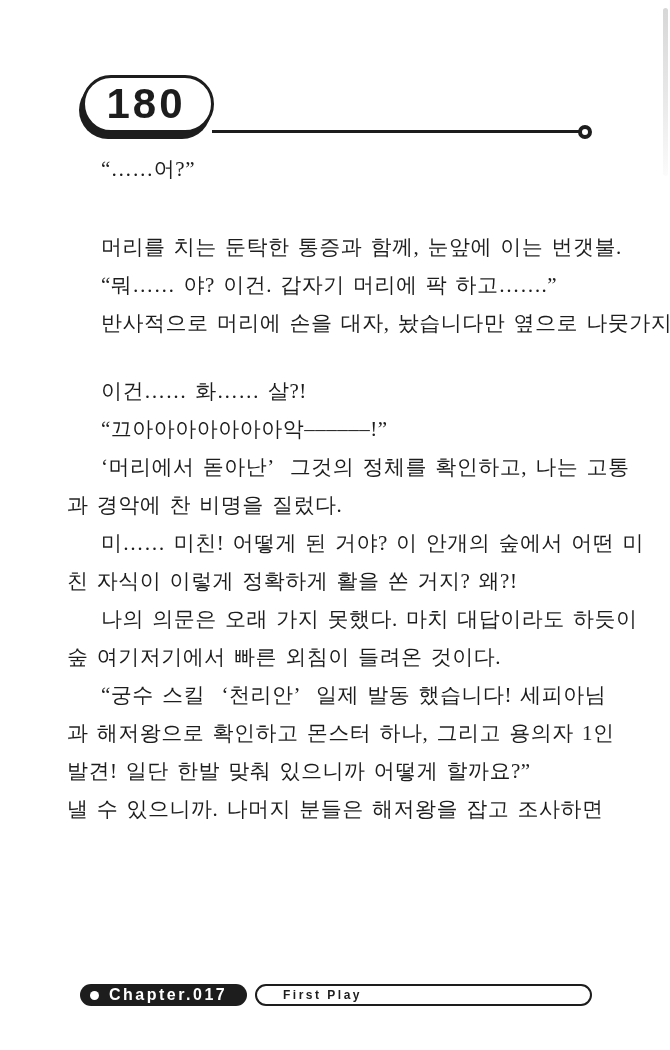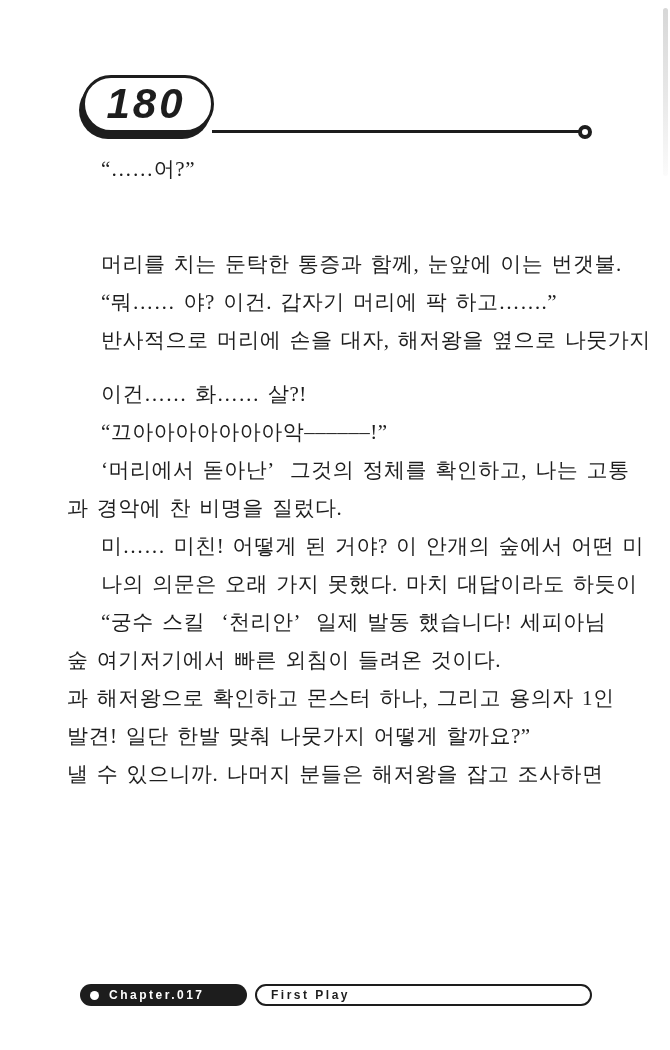--- a/index.html
+++ b/index.html
@@ -22,21 +22,21 @@
   .page-badge{
     position:absolute;left:82px;top:75px;width:132px;height:58px;
     background:var(--paper);
     border:3.5px solid var(--ink);
     border-radius:30px;
     box-shadow:-3px 6px 0 0 var(--ink);
     display:flex;align-items:center;justify-content:center;
   }
   .page-badge .num{
     font-family:"Liberation Sans","DejaVu Sans",sans-serif;
-    font-style:italic;font-weight:bold;
+    font-weight:bold;
     font-size:42px;letter-spacing:3px;line-height:1;
     padding-right:4px;
   }
   .header-rule{
     position:absolute;left:212px;top:130px;width:368px;height:3px;
     background:var(--ink);
   }
   .header-ring{
     position:absolute;left:578px;top:125px;width:14px;height:14px;
     border:4px solid var(--ink);border-radius:50%;
@@ -48,22 +48,22 @@
     position:absolute;left:663px;top:8px;width:5px;height:168px;
     background:linear-gradient(to bottom,#d7d7d7 0%,#e9e9e9 55%,#fbfbfb 100%);
     border-radius:3px;
   }
 
   
   .body-text{
     position:absolute;left:67px;top:150px;width:552px;
   }
   .block{margin:0;}
-  .block.b1{margin-top:57px;font-family:Liberation Serif, serif;}
-  .block.b2{margin-top:16px;}
+  .block.b1{margin-top:40px;font-family:Liberation Serif, serif;}
+  .block.b2{margin-top:30px;}
   .ln{
     height:38px;line-height:38px;
     font-size:21px;
     letter-spacing:0.5px;
     word-spacing:2.5px;
     white-space:pre;
     color:var(--ink);
   }
   .ln.in{padding-left:34px;}
 
@@ -75,29 +75,29 @@
     padding-left:10px;
   }
   .footer-chapter .dot{
     width:9px;height:9px;border-radius:50%;
     background:var(--paper);
     flex:0 0 auto;
   }
   .footer-chapter .txt{
     color:var(--paper);
     font-family:"Liberation Sans","DejaVu Sans",sans-serif;
-    font-size:12px;font-weight:bold;letter-spacing:2.5px;
+    font-size:16px;font-weight:bold;letter-spacing:2.5px;
     margin-left:10px;line-height:1;text-align:right;
   }
   .footer-title{
     position:absolute;left:255px;top:984px;width:337px;height:22px;
     background:var(--paper);
     border:2px solid var(--ink);border-radius:11px;
     display:flex;align-items:center;
-    padding-left:14px;
+    padding-left:26px;
   }
   .footer-title .txt{
     color:var(--ink);
     font-family:"Liberation Sans","DejaVu Sans",sans-serif;
     font-size:12px;font-weight:bold;letter-spacing:2.5px;
     line-height:1;
   }
 </style>
 </head>
 <body>
@@ -114,34 +114,35 @@
 
   <div class="body-text">
 
     <div class="block b0">
       <div class="ln in">“……어?”</div>
     </div>
 
     <div class="block b1">
       <div class="ln in">머리를 치는 둔탁한 통증과 함께, 눈앞에 이는 번갯불.</div>
       <div class="ln in">“뭐…… 야? 이건. 갑자기 머리에 팍 하고…….”</div>
-      <div class="ln in">반사적으로 머리에 손을 대자, 해저왕을 옆으로 나뭇가지</div>
+      <div class="ln in">반사적으로 머리에 손을 대자, 놨습니다만 옆으로 나뭇가지</div>
     </div>
 
     <div class="block b2">
       <div class="ln in">이건…… 화…… 살?!</div>
       <div class="ln in">“끄아아아아아아아악––––––!”</div>
       <div class="ln in">‘머리에서 돋아난’  그것의 정체를 확인하고, 나는 고통</div>
       <div class="ln">과 경악에 찬 비명을 질렀다.</div>
       <div class="ln in">미…… 미친! 어떻게 된 거야? 이 안개의 숲에서 어떤 미</div>
+      <div class="ln">친 자식이 이렇게 정확하게 활을 쏜 거지? 왜?!</div>
       <div class="ln in">나의 의문은 오래 가지 못했다. 마치 대답이라도 하듯이</div>
+      <div class="ln">숲 여기저기에서 빠른 외침이 들려온 것이다.</div>
       <div class="ln in">“궁수 스킬  ‘천리안’  일제 발동 했습니다! 세피아님</div>
-      <div class="ln">숲 여기저기에서 빠른 외침이 들려온 것이다.</div>
       <div class="ln">과 해저왕으로 확인하고 몬스터 하나, 그리고 용의자 1인</div>
-      <div class="ln">발견! 일단 한발 맞춰 나뭇가지 어떻게 할까요?”</div>
+      <div class="ln">발견! 일단 한발 맞춰 있으니까 어떻게 할까요?”</div>
       <div class="ln">낼 수 있으니까. 나머지 분들은 해저왕을 잡고 조사하면</div>
     </div>
 
   </div>
 
   <div class="footer-chapter">
     <span class="dot"></span>
     <span class="txt">Chapter.017</span>
   </div>
   <div class="footer-title">

